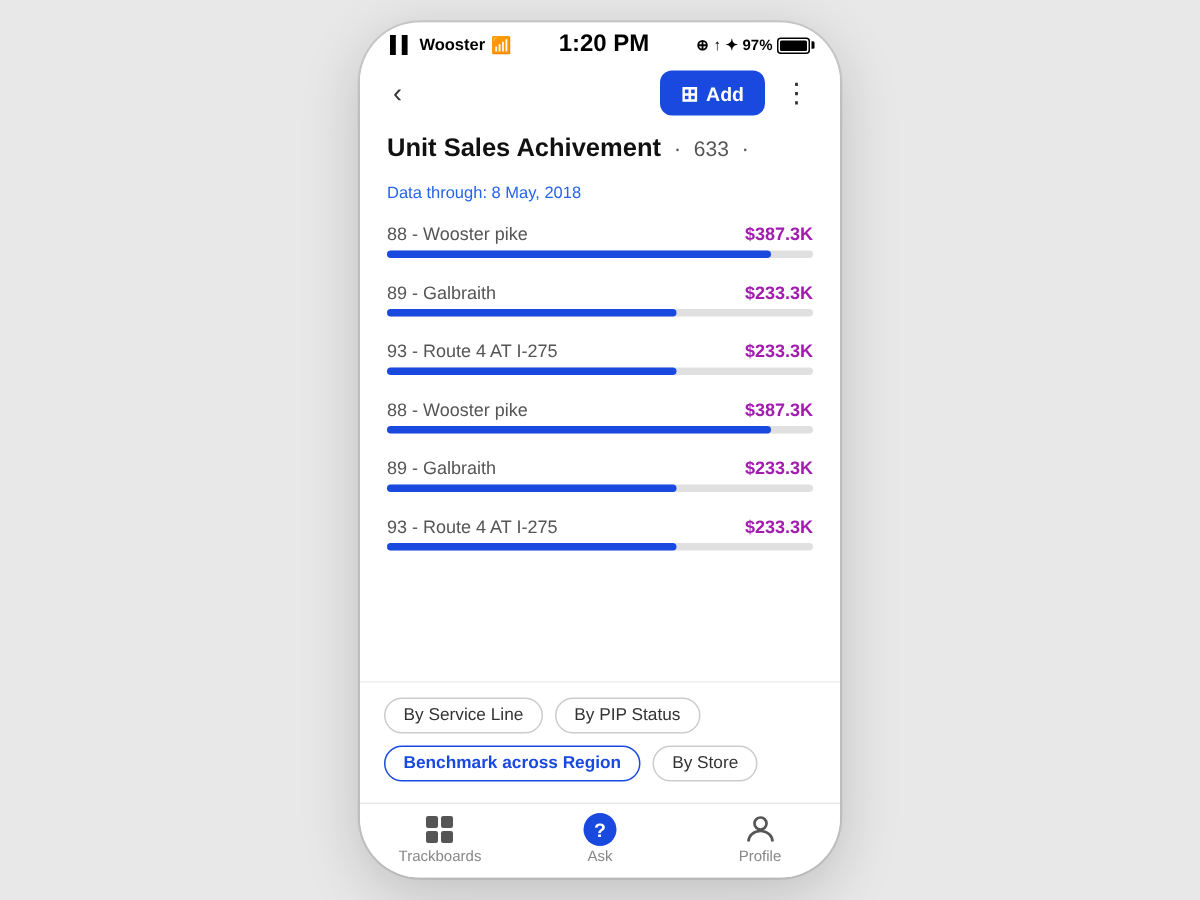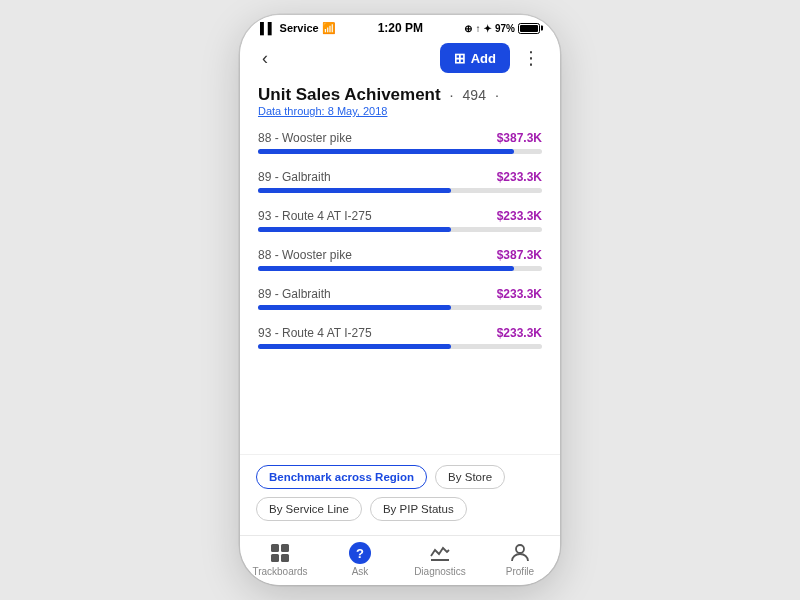--- a/index.html
+++ b/index.html
@@ -29,21 +29,21 @@
       padding: 6px 20px 4px 20px;
       display: flex;
       align-items: center;
       justify-content: space-between;
       font-size: 11px;
       font-weight: 600;
       color: #000;
       flex-shrink: 0;
     }
     .status-left { display: flex; align-items: center; gap: 4px; }
-    .status-center { font-size: 12px; font-weight: 600; }
+    .status-center { font-size: 16px; font-weight: 600; }
     .status-right { display: flex; align-items: center; gap: 3px; font-size: 10px; }
     .battery-icon {
       width: 22px; height: 11px; border: 1.5px solid #000; border-radius: 2.5px; position: relative; display: inline-flex; align-items: center; padding: 1px;
     }
     .battery-icon::after {
       content: ''; position: absolute; right: -4px; top: 50%; transform: translateY(-50%);
       width: 2px; height: 5px; background: #000; border-radius: 0 1px 1px 0;
     }
     .battery-fill { background: #000; height: 100%; width: 100%; border-radius: 1px; }
     
@@ -71,21 +71,21 @@
     
     .page-header {
       padding: 4px 18px 6px 18px;
       flex-shrink: 0;
     }
     .page-title {
       font-size: 17px; font-weight: 700; color: #111; text-align: right;
     }
     .title-dot { color: #555; font-weight: 400; margin: 0 4px; font-size: 15px; }
     .subtitle { font-size: 14px; color: #555; font-weight: 400; }
-    .data-through { font-size: 11px; color: #2563eb; margin-top: 0; text-decoration: underline; }
+    .data-through { font-size: 11px; color: #2563eb; margin-top: 14px; }
     
     .content {
       flex: 1;
       overflow-y: auto;
       padding: 8px 18px 4px 18px;
     }
     .bar-item {
       margin-bottom: 16px;
     }
     .bar-label-row {
@@ -148,21 +148,21 @@
     .profile-svg { stroke: #555; fill: none; stroke-width: 1.8; }
   </style>
 </head>
 <body>
 
 <div class="phone-frame">
 
   <div class="status-bar">
     <div class="status-left">
       <span>▌▌</span>
-      <span>Service</span>
+      <span>Wooster</span>
       <span>📶</span>
     </div>
     <div class="status-center">1:20 PM</div>
     <div class="status-right">
       <span>⊕</span>
       <span>↑</span>
       <span>✦</span>
       <span>97%</span>
       <div class="battery-icon">
         <div class="battery-fill"></div>
@@ -178,21 +178,21 @@
         <span>Add</span>
       </button>
       <button class="more-btn">⋮</button>
     </div>
   </div>
 
   <div class="page-header">
     <div>
       <span class="page-title">Unit Sales Achivement</span>
       <span class="title-dot">·</span>
-      <span class="subtitle">494</span>
+      <span class="subtitle">633</span>
       <span class="title-dot">·</span>
     </div>
     <div class="data-through">Data through: 8 May, 2018</div>
   </div>
 
   <div class="content" id="bar-list">
       <div class="bar-item">
     <div class="bar-label-row">
       <span class="bar-label">88 - Wooster pike</span>
       <span class="bar-value">$387.3K</span>
@@ -242,27 +242,27 @@
       <span class="bar-label">93 - Route 4 AT I-275</span>
       <span class="bar-value">$233.3K</span>
     </div>
     <div class="bar-track">
       <div class="bar-fill" style="width:68%"></div>
     </div>
   </div>
     </div>
 
   <div class="bottom-section" id="filter-chips">
+      <div class="filter-row">
+        <button class="filter-chip">By Service Line</button>
+        <button class="filter-chip">By PIP Status</button>
+      </div>
       <div class="filter-row">
         <button class="filter-chip active">Benchmark across Region</button>
         <button class="filter-chip">By Store</button>
-      </div>
-      <div class="filter-row">
-        <button class="filter-chip">By Service Line</button>
-        <button class="filter-chip">By PIP Status</button>
       </div>
     </div>
 
   <div class="bottom-nav" id="bottom-nav">
       <div class="nav-item">
     <div class="nav-icon"><svg width="22" height="22" viewBox="0 0 22 22">
       <rect x="2" y="2" width="8" height="8" rx="1.5" fill="#555"></rect>
       <rect x="12" y="2" width="8" height="8" rx="1.5" fill="#555"></rect>
       <rect x="2" y="12" width="8" height="8" rx="1.5" fill="#555"></rect>
       <rect x="12" y="12" width="8" height="8" rx="1.5" fill="#555"></rect>
@@ -271,27 +271,20 @@
   </div>
       <div class="nav-item">
     <div class="nav-icon">
           <div class="ask-circle">
             <span>?</span>
           </div>
         </div>
     <span class="nav-label">Ask</span>
   </div>
       <div class="nav-item">
-    <div class="nav-icon"><svg width="22" height="22" viewBox="0 0 22 22" class="diag-svg">
-      <polyline points="2,14 6,8 10,12 14,6 18,10 20,8"></polyline>
-      <line x1="2" y1="18" x2="20" y2="18"></line>
-    </svg></div>
-    <span class="nav-label">Diagnostics</span>
-  </div>
-      <div class="nav-item">
     <div class="nav-icon"><svg width="22" height="22" viewBox="0 0 22 22" class="profile-svg">
       <circle cx="11" cy="7" r="4"></circle>
       <path d="M3 19c0-4 3.6-7 8-7s8 3 8 7"></path>
     </svg></div>
     <span class="nav-label">Profile</span>
   </div>
     </div>
 
 </div>
 

